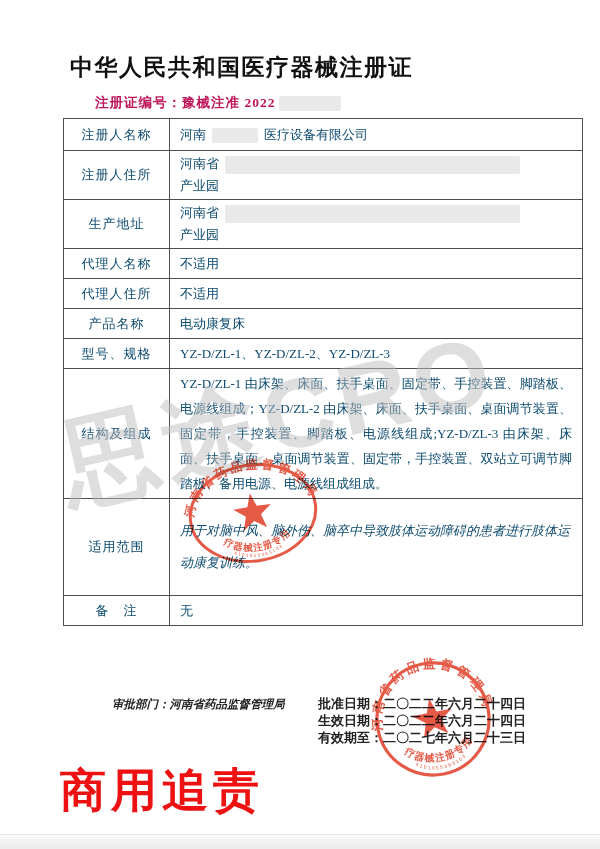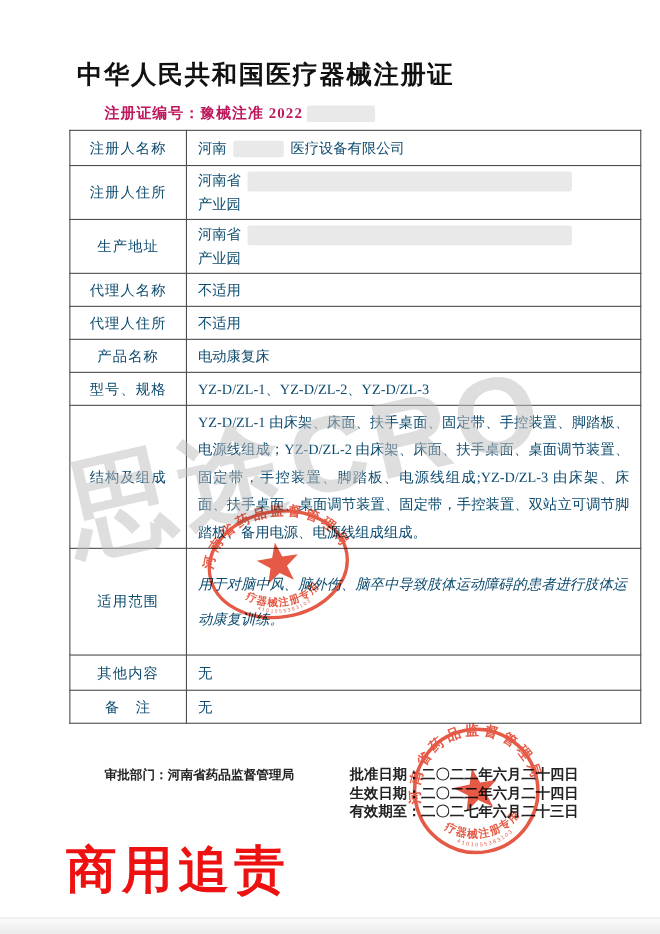--- a/index.html
+++ b/index.html
@@ -30,21 +30,21 @@
     padding:2px 10px;vertical-align:middle;background:transparent;
   }
   td.lbl{width:85px;text-align:center;padding:2px 4px;letter-spacing:1px;}
   td.val{width:392px;}
   tr.h32{height:32px;} tr.h53{height:44px;} tr.h30{height:30px;margin-top:32px;}
   tr.h127{height:127px;} tr.h97{height:97px;} tr.h33{height:33px;}
   .two-line div{line-height:22px;}
   .struct-text{line-height:25px;text-align:justify;}
   .scope-text{line-height:32px;font-style:italic;}
   
-  .dept-line{position:absolute;left:95px;top:697px;font-size:11.5px;font-weight:bold;color:#222;}
+  .dept-line{position:absolute;left:112px;top:697px;font-size:11.5px;font-weight:bold;color:#222;font-style:italic;}
   .dates{position:absolute;left:318px;top:695px;font-size:13px;font-weight:bold;color:#222;line-height:17px;}
   .dates div{white-space:nowrap;}
   
   .watermark{
     position:absolute;left:55px;top:345px;width:520px;
     font-family:"Liberation Sans", sans-serif;font-weight:bold;
     font-size:98px;letter-spacing:6px;color:#bfbfbf;opacity:0.5;
     transform:rotate(-13deg);transform-origin:center;white-space:nowrap;
     pointer-events:none;z-index:6;
   }
@@ -114,24 +114,20 @@
       <td class="val">YZ-D/ZL-1、YZ-D/ZL-2、YZ-D/ZL-3</td>
     </tr>
     <tr class="h127">
       <td class="lbl">结构及组成</td>
       <td class="val struct-text">YZ-D/ZL-1 由床架、床面、扶手桌面、固定带、手控装置、脚踏板、电源线组成；YZ-D/ZL-2 由床架、床面、扶手桌面、桌面调节装置、固定带，手控装置、脚踏板、电源线组成;YZ-D/ZL-3 由床架、床面、扶手桌面、桌面调节装置、固定带，手控装置、双站立可调节脚踏板、备用电源、电源线组成组成。</td>
     </tr>
     <tr class="h97">
       <td class="lbl">适用范围</td>
       <td class="val scope-text">用于对脑中风、脑外伤、脑卒中导致肢体运动障碍的患者进行肢体运动康复训练。</td>
     </tr>
-    <tr class="h32">
-      <td class="lbl">其他内容</td>
-      <td class="val">无</td>
-    </tr>
     <tr class="h30">
       <td class="lbl">备　注</td>
       <td class="val">无</td>
     </tr>
   </tbody>
     </table>
 
   <div class="dept-line">
     <span>审批部门：</span><span>河南省药品监督管理局</span>
   </div>

